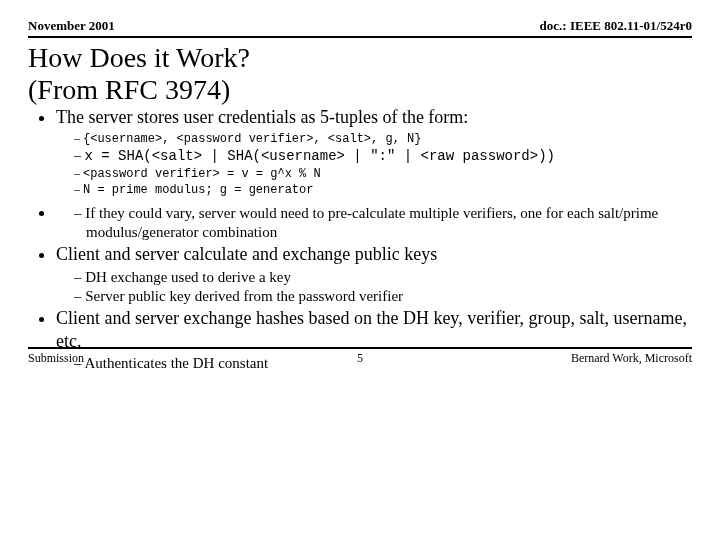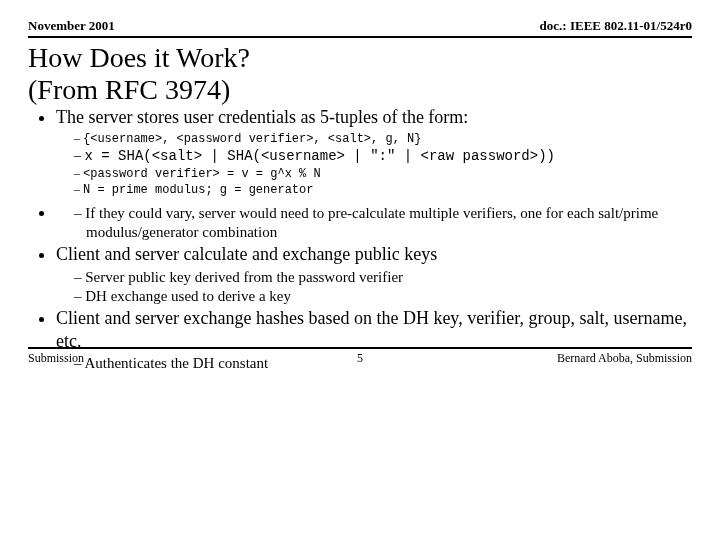--- a/index.html
+++ b/index.html
@@ -49,34 +49,34 @@
         </ul>
       </li>
       <li>
         <ul class="b2d">
           <li>If they could vary, server would need to pre-calculate multiple verifiers, one for each salt/prime modulus/generator combination</li>
         </ul>
       </li>
       <li>
         <span>Client and server calculate and exchange public keys</span>
         <ul class="b2d">
+          <li>DH exchange used to derive a key</li>
           <li>Server public key derived from the password verifier</li>
-          <li>DH exchange used to derive a key</li>
         </ul>
       </li>
       <li>
         <span>Client and server exchange hashes based on the DH key, verifier, group, salt, username, etc.</span>
         <ul class="b2d">
           <li>Authenticates the DH constant</li>
         </ul>
       </li>
     </ul>
   </div>
 
   <div class="ftr">
     <hr class="hr">
     <div class="frow">
       <span>Submission</span>
       <span class="c">5</span>
-      <span>Bernard Aboba, Submission</span>
+      <span>Bernard Work, Microsoft</span>
     </div>
   </div>
 </div>
 
 </body></html>

